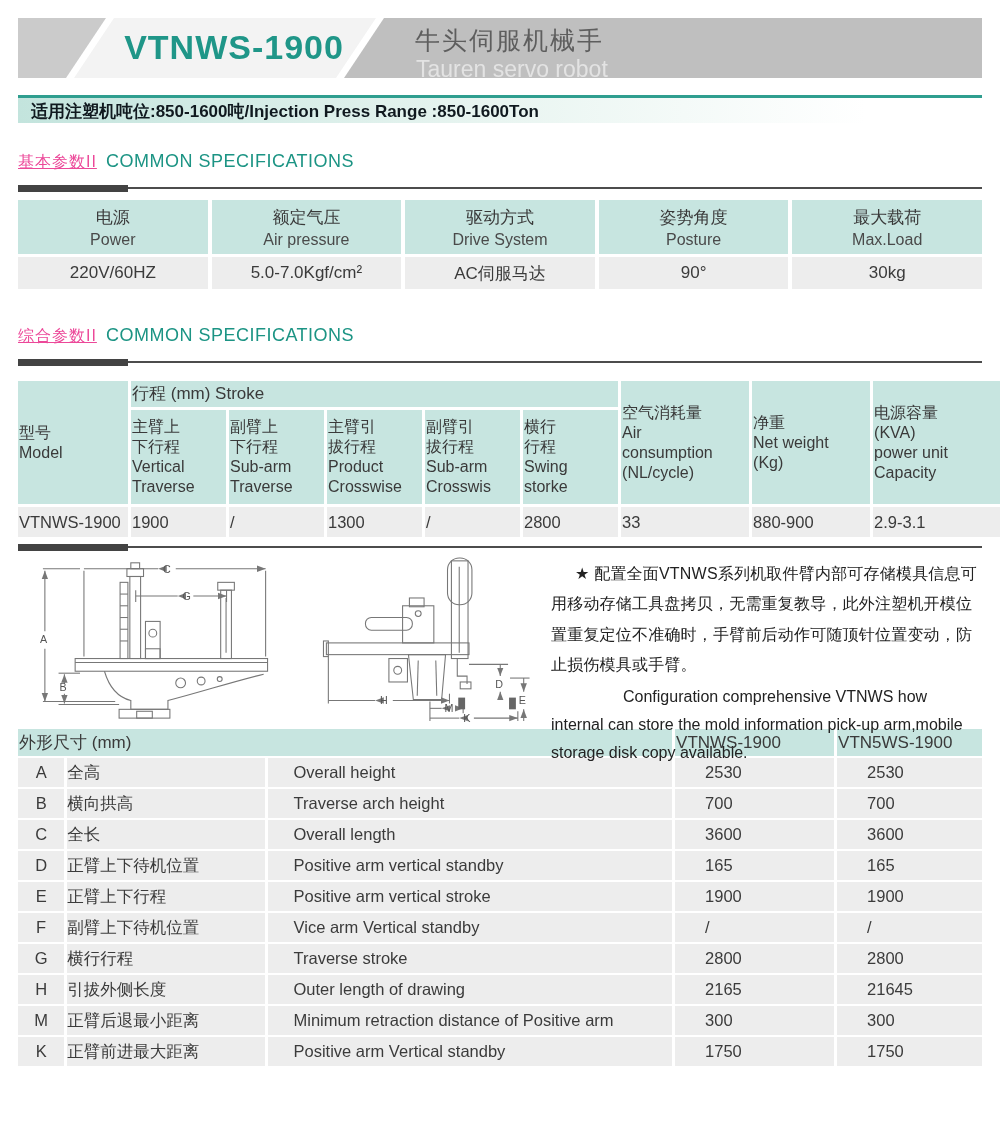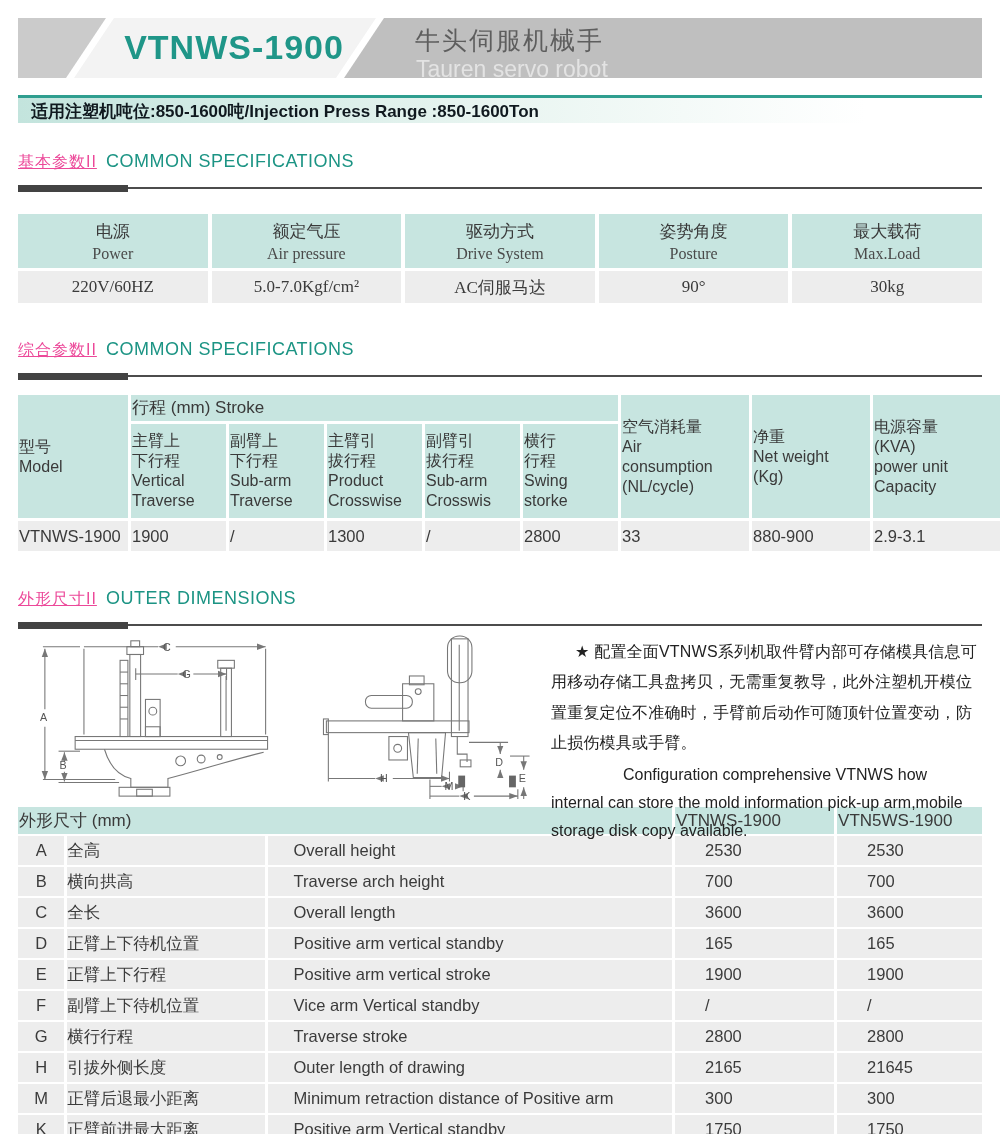--- a/index.html
+++ b/index.html
@@ -42,21 +42,21 @@
   .sec-outer   { margin-top:34px; }
 
   
   table { border-collapse:separate; table-layout:fixed; }
   td, th { font-weight:normal; overflow:hidden; }
   .mint { background:#c7e5e0; }
   .grayrow { background:#ededed; }
   .pre { white-space:pre-line; }
 
   
-  .t-common { margin:22px 14px 0; width:972px; border-spacing:4px 0;font-family:Liberation Serif, serif; }
+  .t-common { margin:8px 14px 0; width:972px; border-spacing:4px 0; }
   .t-common th { height:52px; text-align:center; vertical-align:middle; }
   .t-common th .c1 { font-size:17px; color:#3a3a3a; }
   .t-common th .c2 { font-size:16px; color:#4a4a4a; margin-top:2px; }
   .t-common td { height:30px; border-top:3px solid #fff; text-align:center; font-size:17px; }
 
   
   .t-general { margin:12px 15px 0; width:970px; border-spacing:3px; }
   .t-general td { text-align:left; vertical-align:middle; font-size:16px; line-height:1.25; color:#3a3a3a; }
   .t-general .stroke-head { height:24px; font-size:17px; }
   .t-general .sub { height:92px; }
@@ -206,23 +206,20 @@
       <td class="grayrow d">1300</td>
       <td class="grayrow d">/</td>
       <td class="grayrow d">2800</td>
       <td class="grayrow d">33</td>
       <td class="grayrow d">880-900</td>
       <td class="grayrow d">2.9-3.1</td>
     </tr>
   </tbody>
     </table>
 
-  <div class="sec sec-outer">
-    <span class="cn">外形尺寸II</span><span class="en">OUTER DIMENSIONS</span>
-  </div>
   <div class="rule"></div>
 
   <div class="outer-wrap">
 
     <div class="draw">
       <svg width="295" height="168" viewBox="0 0 295 172" fill="none" stroke="#777" stroke-width="1.1">
         <defs>
           <marker id="arF" markerWidth="9" markerHeight="8" refX="8" refY="4" orient="auto">
             <path d="M0,1 L8,4 L0,7 z" fill="#777" stroke="none"></path>
           </marker>

